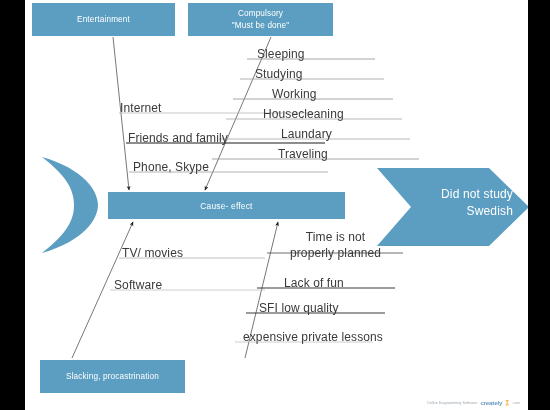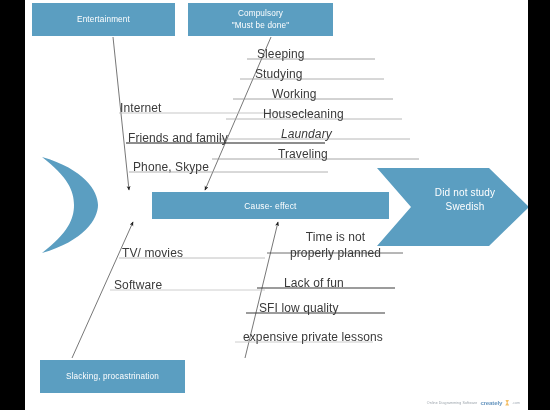--- a/index.html
+++ b/index.html
@@ -19,30 +19,30 @@
           letter-spacing:.15px;box-sizing:border-box;}
 
   #box-entertainment{left:7px;  top:3px;  width:143px;height:33px;}
   #box-compulsory   {left:163px;top:3px;  width:145px;height:33px;}
   #box-slacking     {left:15px; top:360px;width:145px;height:33px;}
   #box-motivation   {left:183px;top:360px;width:143px;height:33px;}
 
   
   #spine{position:absolute;left:83px;top:192px;width:237px;height:27px;
          background:#5b9ec1;color:#ffffff;display:flex;align-items:center;
-         justify-content:center;font-size:8.4px;letter-spacing:.2px;margin-left:44px;}
+         justify-content:center;font-size:8.4px;letter-spacing:.2px;}
 
   
   #tail{position:absolute;left:13px;top:155px;width:62px;height:100px;}
 
   
   #effect{position:absolute;left:352px;top:168px;width:152px;height:78px;}
   #effect-label{position:absolute;left:392px;top:186px;width:96px;
-                color:#ffffff;font-size:10px;line-height:1.4;
-                text-align:center;letter-spacing:.15px;pointer-events:none;}
+                color:#ffffff;font-size:12px;line-height:1.4;
+                text-align:right;letter-spacing:.15px;pointer-events:none;}
 
   
   .bone{position:absolute;font-size:12px;color:#3a3a3a;white-space:nowrap;
         letter-spacing:.1px;}
   .bone.wrap{white-space:normal;text-align:center;line-height:1.35;}
 
   
   #lines{position:absolute;left:0;top:0;width:503px;height:410px;}
 
   
@@ -138,21 +138,21 @@
     </div>
 
     <div class="bone" style="left:95px;top:101px;">Internet</div>
     <div class="bone" style="left:103px;top:131px;text-align:right;">Friends and family</div>
     <div class="bone" style="left:108px;top:160px;">Phone, Skype</div>
 
     <div class="bone" style="left:232px;top:47px;">Sleeping</div>
     <div class="bone" style="left:230px;top:67px;">Studying</div>
     <div class="bone" style="left:247px;top:87px;">Working</div>
     <div class="bone" style="left:238px;top:107px;">Housecleaning</div>
-    <div class="bone" style="left:256px;top:127px;font-style:italic;">Laundary</div>
+    <div class="bone" style="left:256px;top:127px;">Laundary</div>
     <div class="bone" style="left:253px;top:147px;">Traveling</div>
 
     <div class="bone" style="left:97px;top:246px;">TV/ movies</div>
     <div class="bone" style="left:89px;top:278px;">Software</div>
 
     <div class="bone wrap" style="left:258px;top:229px;width:105px;">Time is not properly planned</div>
     <div class="bone" style="left:259px;top:276px;">Lack of fun</div>
     <div class="bone" style="left:234px;top:301px;">SFI low quality</div>
     <div class="bone" style="left:218px;top:330px;">expensive private lessons</div>
 

